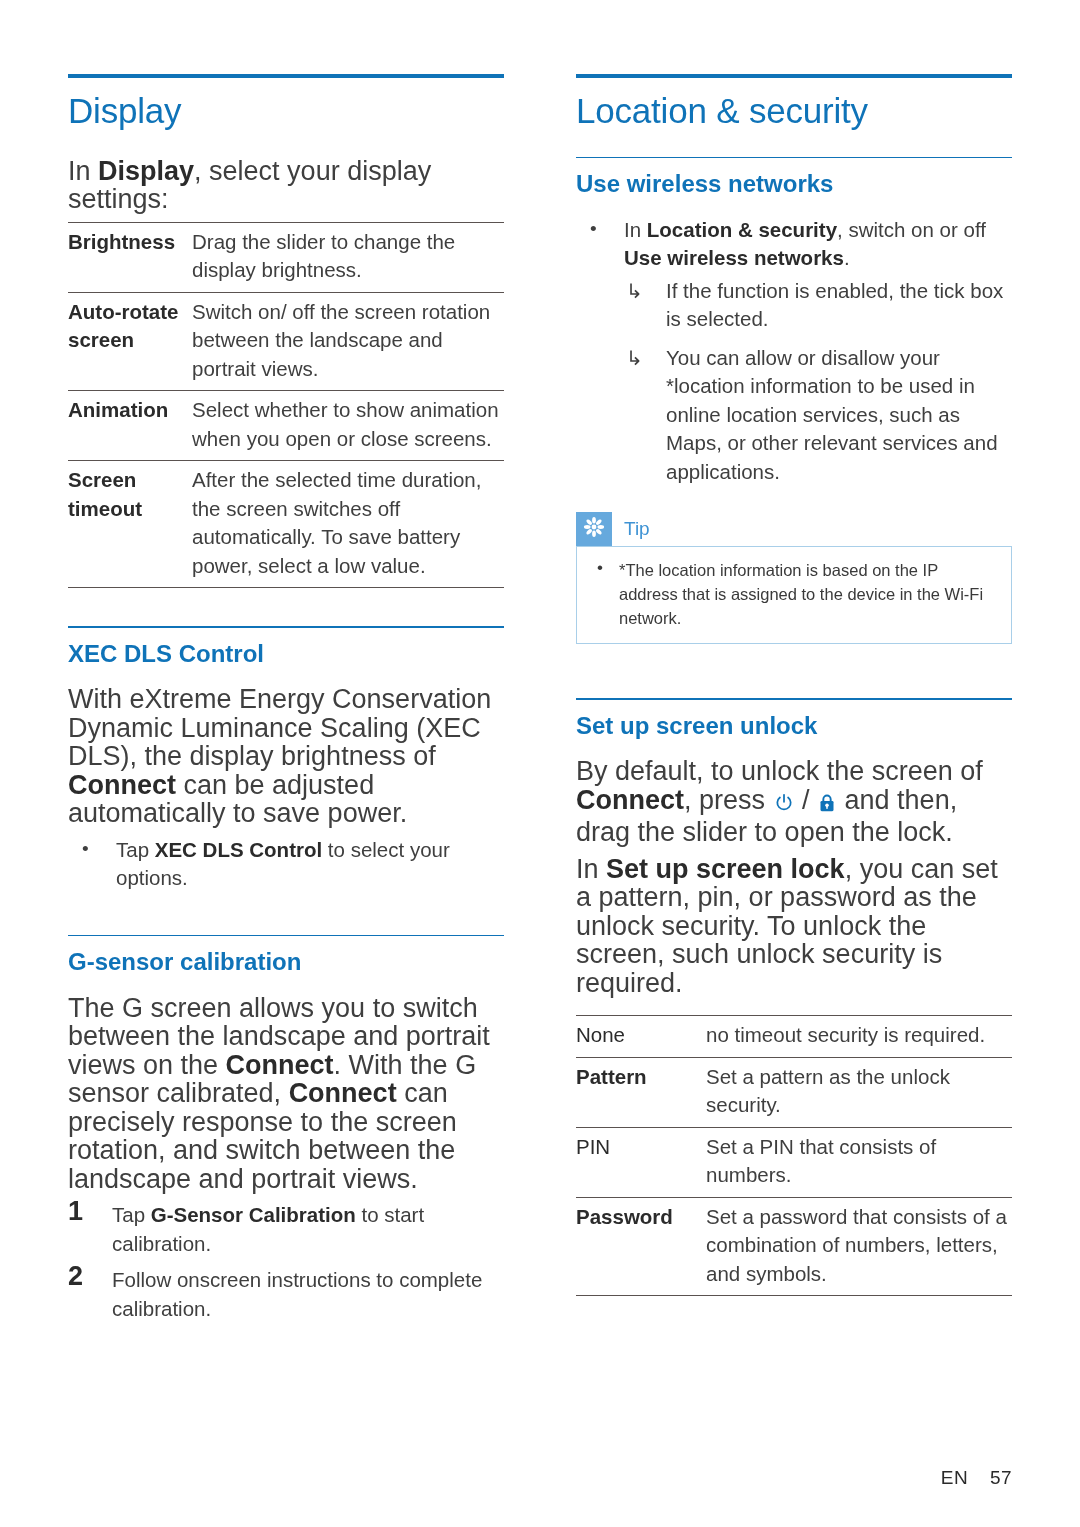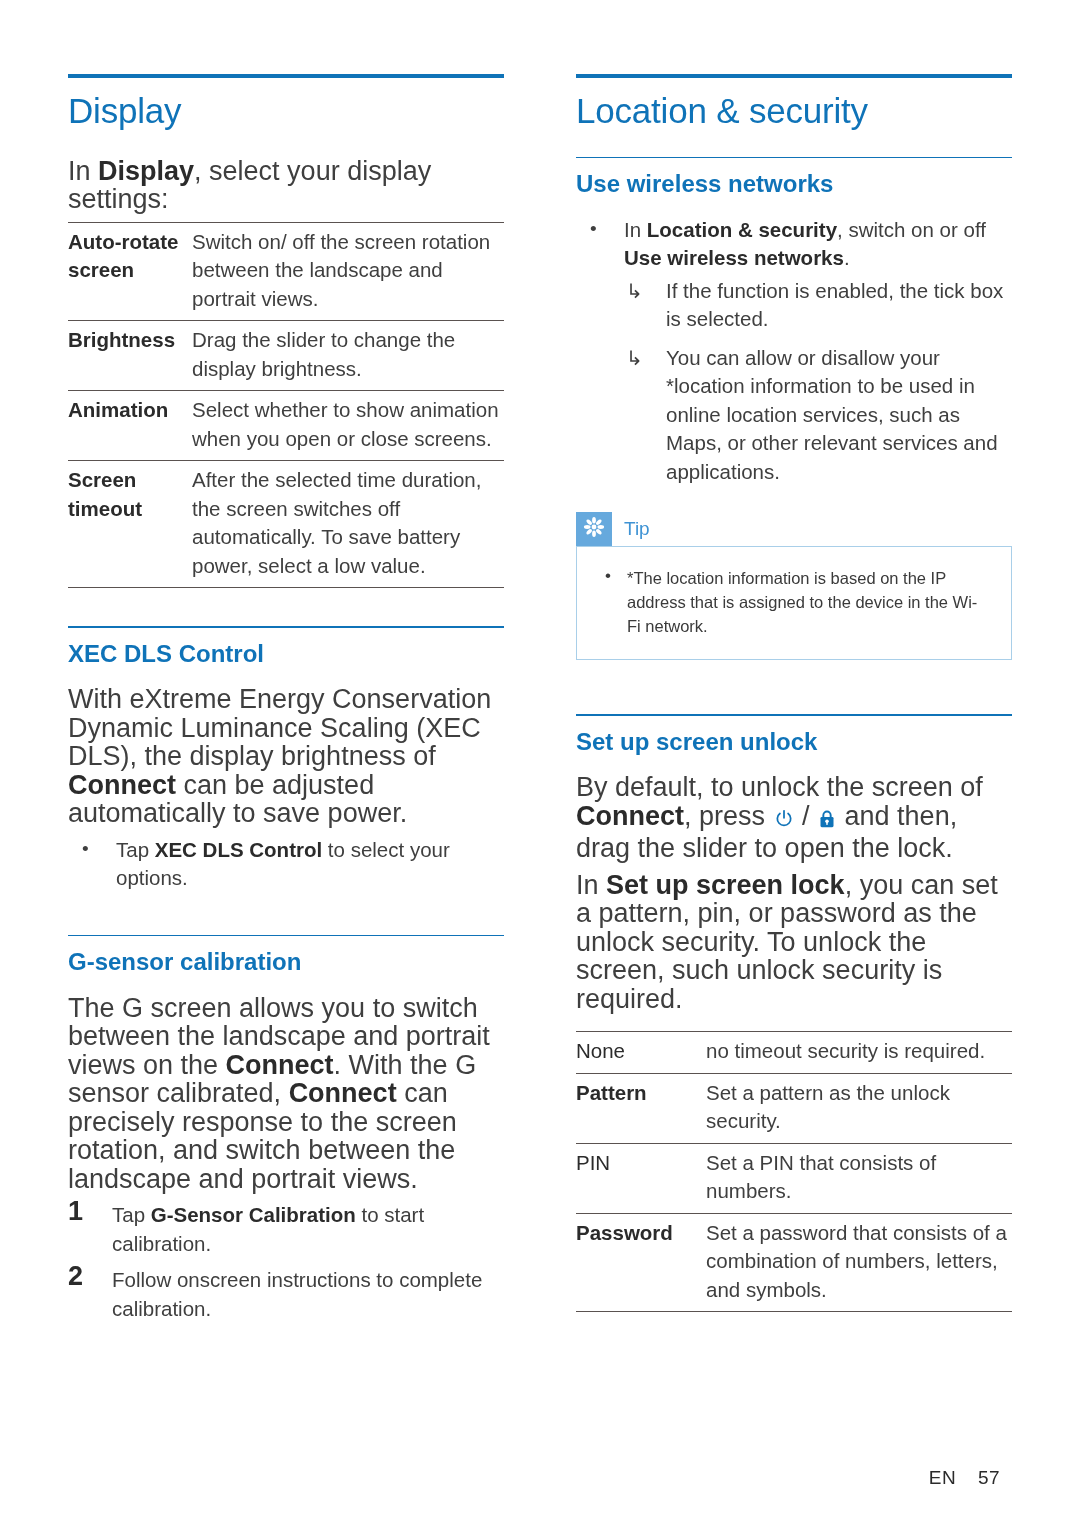--- a/index.html
+++ b/index.html
@@ -162,21 +162,21 @@
     color: #3f93d4;
     font-size: 19px;
     font-weight: 400;
     padding-left: 12px;
   }
   .tip-body {
     border: 1.2px solid #a9cfe9;
     border-top: 1.2px solid #a9cfe9;
     padding: 11px 16px 13px 16px;
   }
-  .tip-body ul { list-style: none; margin: 8px; padding: 0; }
+  .tip-body ul { list-style: none; margin: 0; padding: 0; }
   .tip-body li {
     position: relative;
     padding-left: 26px;
     font-size: 16.5px;
     line-height: 24px;
     font-weight: 300;
     color: #3a3a3a;
   }
   .tip-body li::before {
     content: "•";
@@ -187,21 +187,21 @@
   
   .inline-icon {
     display: inline-block;
     vertical-align: -4px;
     margin: 0 1px;
   }
 
   
   .footer {
     position: absolute;
-    right: 80px;
+    right: 68px;
     bottom: 38px;
     font-size: 19px;
     color: #2b2b2b;
     font-weight: 400;
     letter-spacing: 0.4px;
     text-align: center;
   }
   .footer .pg { margin-left: 22px; }
   .gap-lg { height: 34px; }
   .gap-md { height: 20px; }
@@ -218,26 +218,26 @@
       <div class="chapter-rule"></div>
       <h1 class="chapter">Display</h1>
 
       <p class="body">
         <span>In </span><b>Display</b><span>, select your display settings:</span>
       </p>
 
       <table class="spec">
         <tbody>
           <tr>
+            <td class="term">Brightness</td>
+            <td>Drag the slider to change the display brightness.</td>
+          </tr>
+          <tr>
             <td class="term">Auto-rotate screen</td>
             <td>Switch on/ off the screen rotation between the landscape and portrait views.</td>
-          </tr>
-          <tr>
-            <td class="term">Brightness</td>
-            <td>Drag the slider to change the display brightness.</td>
           </tr>
           <tr>
             <td class="term">Animation</td>
             <td>Select whether to show animation when you open or close screens.</td>
           </tr>
           <tr>
             <td class="term">Screen timeout</td>
             <td>After the selected time duration, the screen switches off automatically. To save battery power, select a low value.</td>
           </tr>
         </tbody>

